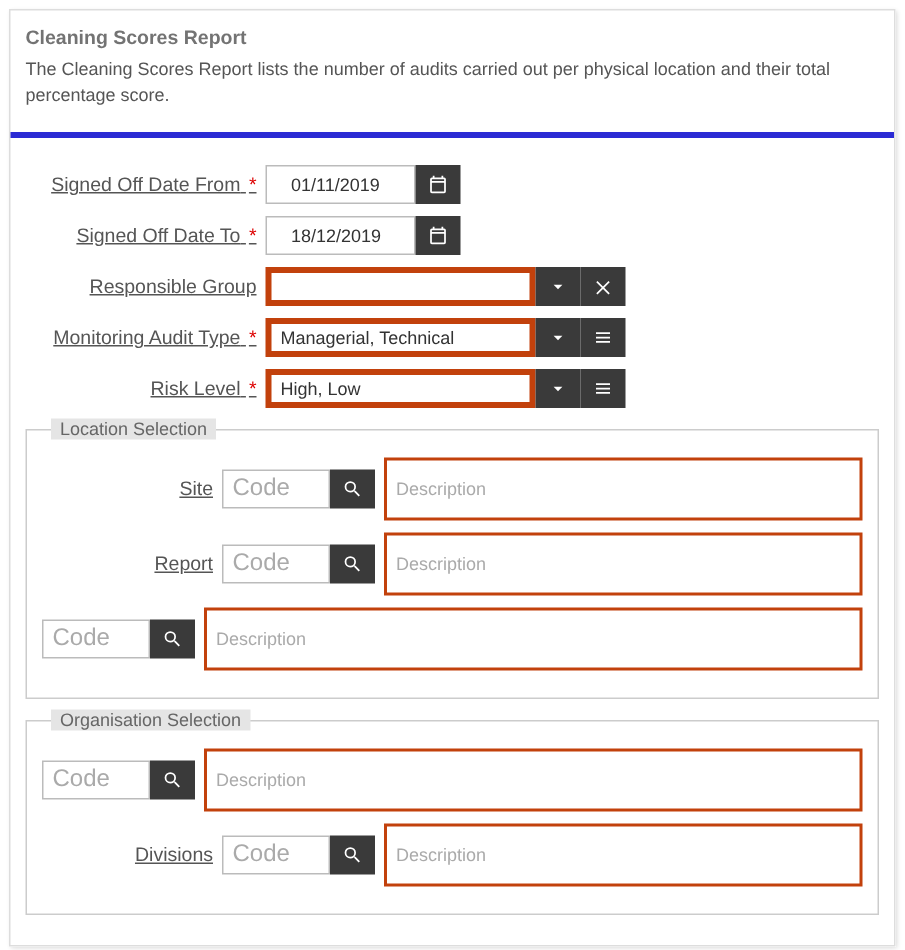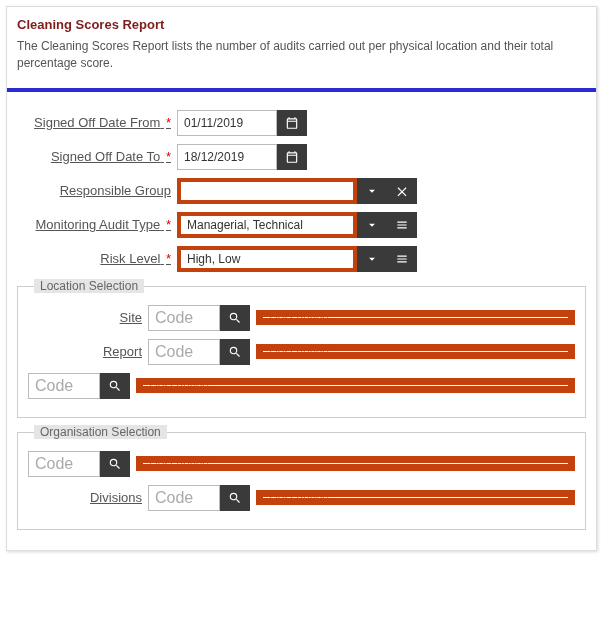--- a/index.html
+++ b/index.html
@@ -1,33 +1,33 @@
 <!DOCTYPE html>
 <html><head>
 <meta charset="utf-8">
 <style>
 * { box-sizing: border-box; margin: 0; padding: 0; }
 body { font-family: Arial, Helvetica, sans-serif; font-size: 12px; color: #333; background: #fff; padding: 6px; }
 .panel { border: 1px solid #ddd; width: 591px; box-shadow: 1px 1px 3px rgba(0,0,0,0.15); }
 .header { padding: 10px 10px 6px 10px; }
-.title { font-weight: bold; font-size: 13px; color: #7f1d1d; margin-bottom: 6px; }
+.title { font-weight: bold; font-size: 13px; color: #737373; margin-bottom: 6px; }
 .desc { color: #555; line-height: 1.4; margin-bottom: 10px; }
 .divider-blue { height: 4px; background: #2b2bd4; }
 .form-area { padding: 18px 10px 10px 10px; }
 .row { display: flex; align-items: center; margin-bottom: 8px; }
 .lbl { width: 160px; text-align: right; padding-right: 6px; color: #555; font-size: 13px; text-decoration: underline; }
 .req { color: #d00; margin-left: 2px; }
-.date-input { width: 100px; height: 26px; border: 1px solid #bbb; padding: 0 6px; font-size: 12px; color: #333; }
+.date-input { width: 100px; height: 26px; border: 1px solid #bbb; padding: 0 16px; font-size: 12px; color: #333; }
 .icon-btn { width: 30px; height: 26px; background: #3a3a3a; color: #fff; display: inline-flex; align-items: center; justify-content: center; cursor: pointer; }
 .icon-btn svg { width: 14px; height: 14px; fill: #fff; }
 .sel-input { width: 180px; height: 26px; border: 4px solid #c2410c; padding: 0 6px; font-size: 12px; color: #333; }
 .fieldset { border: 1px solid #ccc; margin: 14px 0 10px 0; padding: 18px 10px 10px 10px; position: relative; }
 .legend { position: absolute; top: -8px; left: 16px; background: #e5e5e5; padding: 0 6px; color: #666; font-size: 12px; }
 .code-input { width: 72px; height: 26px; border: 1px solid #bbb; padding: 0 6px; font-size: 16px; }
-.desc-input { flex: 1; height: 15px; border: 7px solid #c2410c; padding: 0 6px; margin-left: 6px; font-size: 12px; }
+.desc-input { flex: 1; height: 42px; border: 2px solid #c2410c; padding: 0 6px; margin-left: 6px; font-size: 12px; }
 input::placeholder { color: #aaa; }
 </style>
 </head>
 <body>
 
 <div class="panel">
   <div class="header">
     <div class="title">Cleaning Scores Report</div>
     <div class="desc">The Cleaning Scores Report lists the number of audits carried out per physical location and their total percentage score.</div>
   </div>

